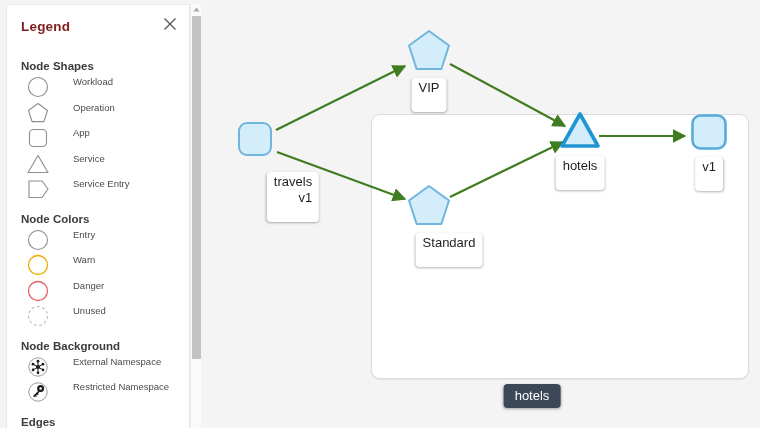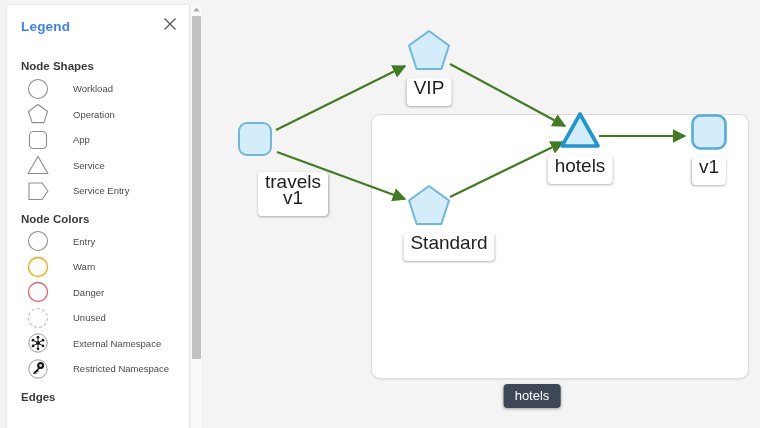--- a/index.html
+++ b/index.html
@@ -29,21 +29,21 @@
   }
   #legend-header {
     position: relative;
     height: 40px;
     padding: 12px 14px 0 14px;
     box-sizing: border-box;
   }
   #legend-title {
     font-size: 13.5px;
     font-weight: bold;
-    color: #3b82f6;
+    color: #7f1d1d;
     letter-spacing: .2px;
   }
   #legend-close {
     position: absolute;
     right: 10px; top: 10px;
     width: 18px; height: 18px;
     cursor: pointer;
     color: #555;
     display: flex; align-items: center; justify-content: center;
   }
@@ -52,21 +52,21 @@
   .legend-body { padding: 6px 0 0 0; }
   .section-title {
     font-size: 11.5px;
     color: #3c3c3c;
     padding: 4px 0 4px 14px;
     margin-top: 5px;
     font-weight: bold;
   }
   .legend-row {
     display: flex;
-    align-items: center;
+    align-items: flex-start;
     height: 25.5px;
     padding-left: 14px;
   }
   .legend-swatch {
     width: 34px;
     min-width: 34px;
     display: flex;
     align-items: center;
     justify-content: center;
   }
@@ -131,25 +131,25 @@
   .node {
     position: absolute;
     transform: translate(-50%,-50%);
   }
   .node-label {
     position: absolute;
     transform: translateX(-50%);
     background: #fff;
     border-radius: 4px;
     box-shadow: 0 1px 2.5px rgba(0,0,0,.30);
-    padding: 2px 7px 10px 7px;
-    font-size: 19px;
+    padding: 2px 7px 16px 7px;
+    font-size: 13px;
     color: #1f1f1f;
     line-height: 16px;
-    text-align: center;
+    text-align: right;
     white-space: pre-line;
   }
 
   #hover-tooltip {
     position: absolute;
     left: 331px; top: 384px;
     transform: translateX(-50%);
     background: #3c4858;
     color: #ffffff;
     font-size: 13px;
@@ -255,20 +255,21 @@
 
       <div class="legend-row">
         <span class="legend-swatch">
           <svg class="sw" width="28" height="22" viewBox="0 0 28 22">
               <circle cx="14" cy="11" r="9.5" fill="none" stroke="#bdbdbd" stroke-width="1.1" stroke-dasharray="3 2.4"></circle>
             </svg>
         </span>
         <span class="legend-label">Unused</span>
       </div>
 
+      <div class="section-title">Node Background</div>
 
       <div class="legend-row">
         <span class="legend-swatch">
           <svg class="sw" width="28" height="22" viewBox="0 0 28 22">
             <circle cx="14" cy="11" r="9.2" fill="#fff" stroke="#9a9a9a" stroke-width="1"></circle>
             <g fill="#1b1b1b">
               <circle cx="14" cy="11" r="2.1"></circle>
               <circle cx="14" cy="5.2" r="1.35"></circle>
               <circle cx="19" cy="8.2" r="1.35"></circle>
               <circle cx="19" cy="13.9" r="1.35"></circle>

